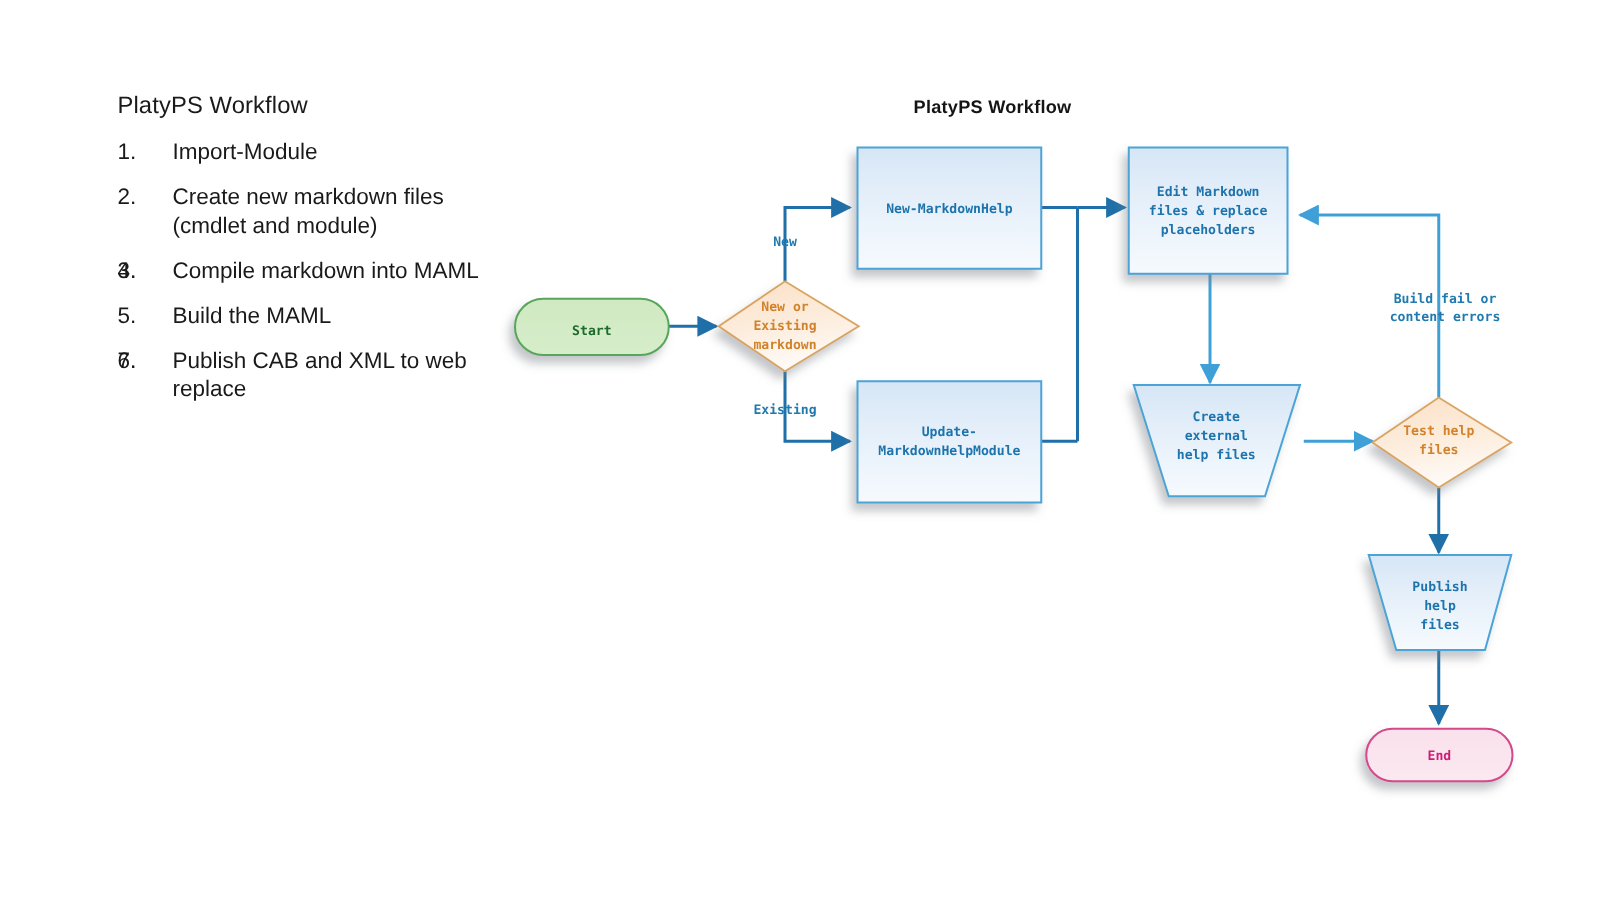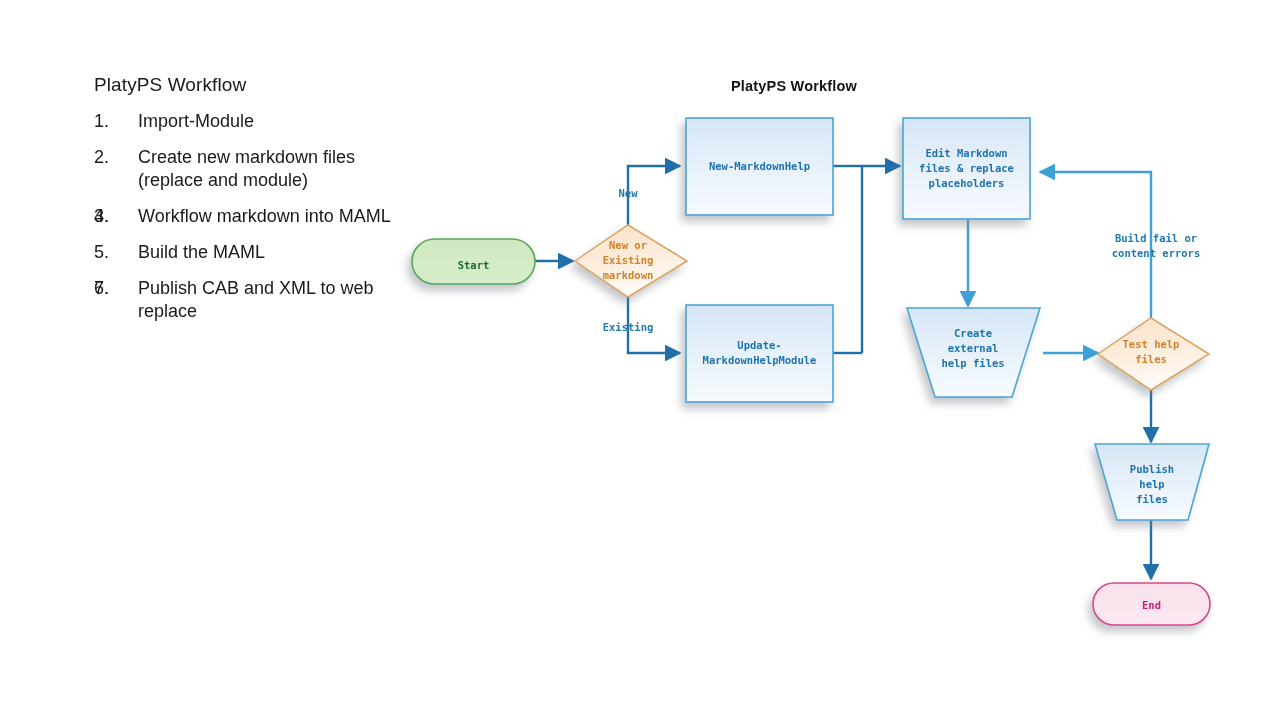--- a/index.html
+++ b/index.html
@@ -115,28 +115,28 @@
 
   <div class="text-col">
     <div class="slide-heading">PlatyPS Workflow</div>
     <ol class="steps">
       <li>
         <span class="num">1.</span>
         <span>Import-Module</span>
       </li>
       <li>
         <span class="num">2.</span>
-        <span>Create new markdown files (replace and module)</span>
+        <span>Create new markdown files (cmdlet and module)</span>
       </li>
       <li>
         <span class="num">3.</span>
       </li>
       <li>
         <span class="num">4.</span>
-        <span>Workflow markdown into MAML</span>
+        <span>Compile markdown into MAML</span>
       </li>
       <li>
         <span class="num">5.</span>
         <span>Build the MAML</span>
       </li>
       <li>
         <span class="num">6.</span>
       </li>
       <li>
         <span class="num">7.</span>

